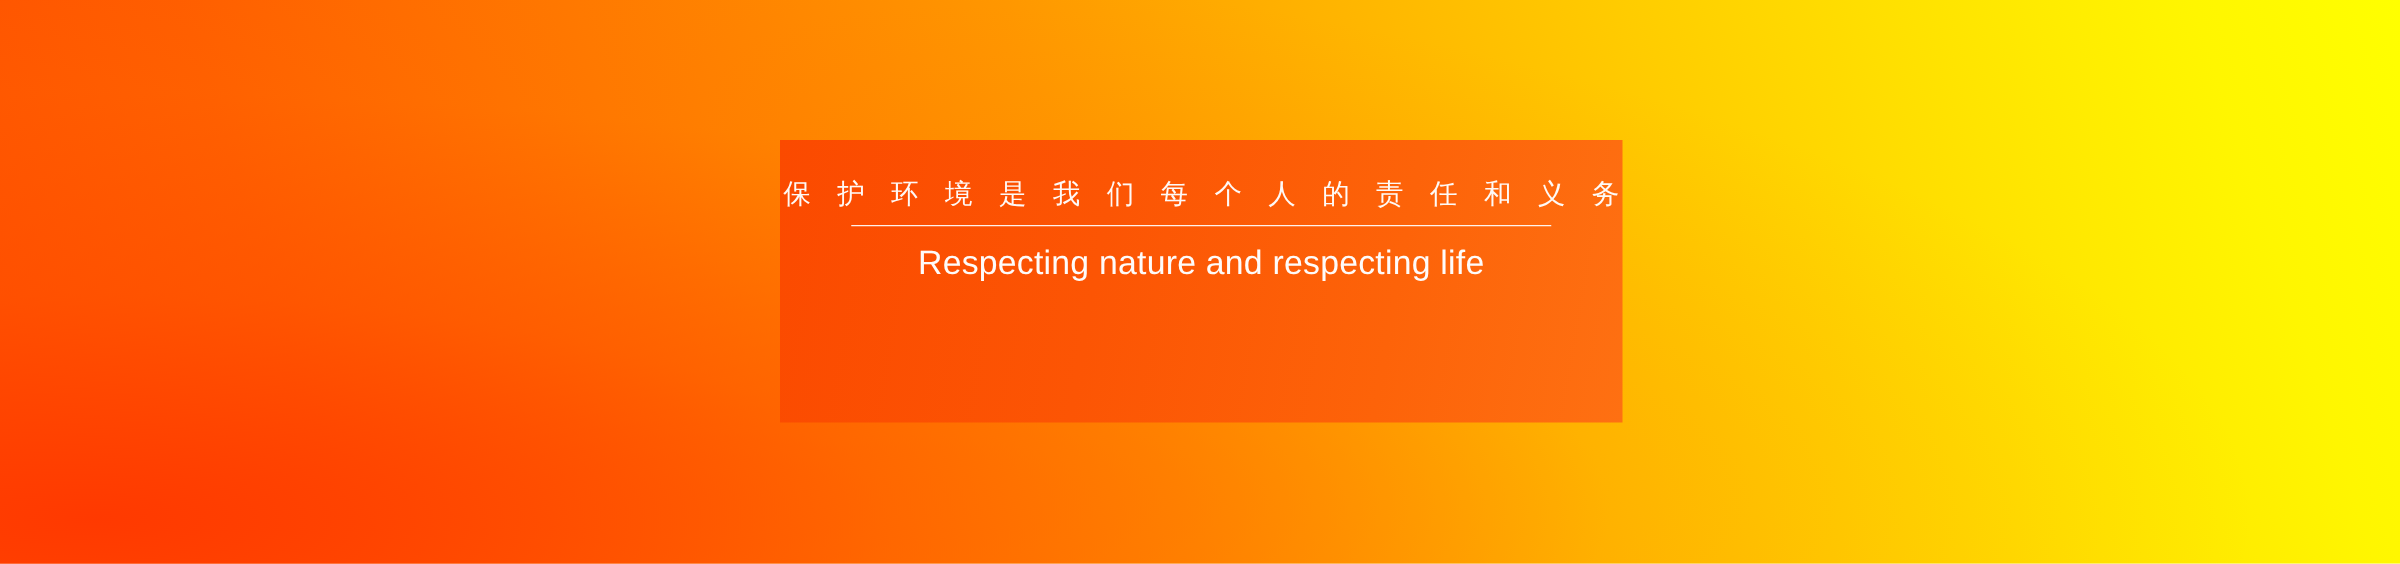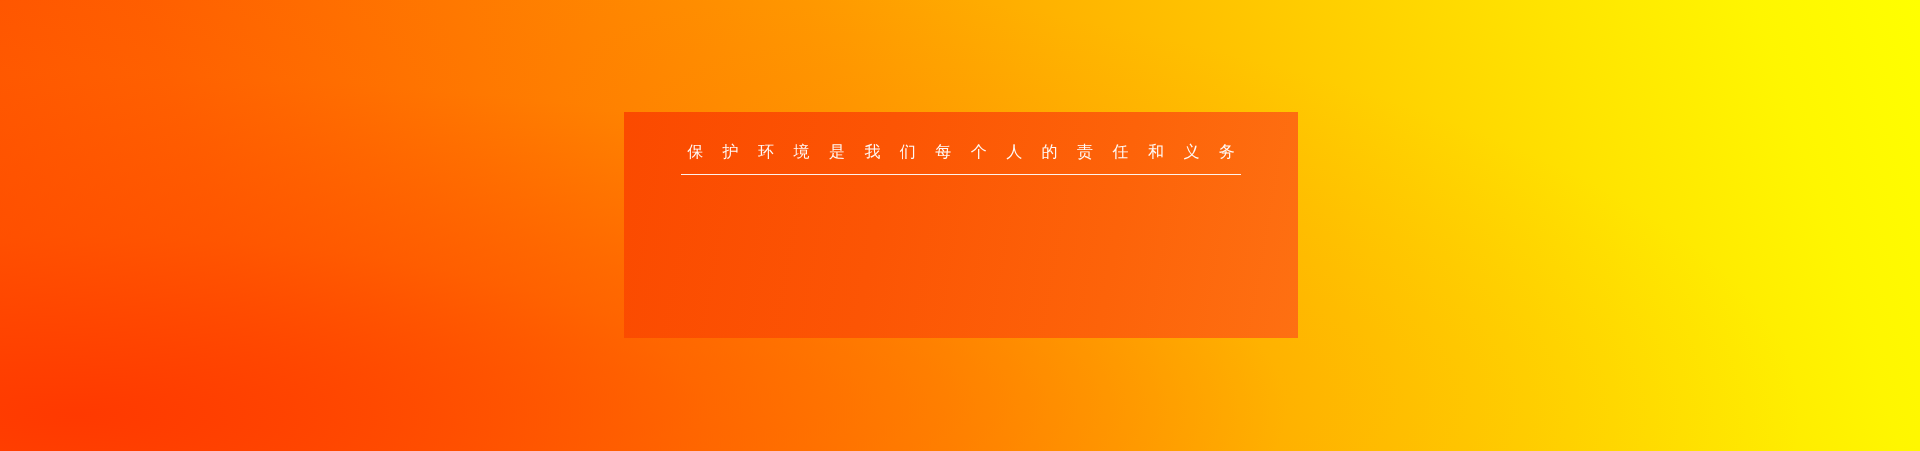--- a/index.html
+++ b/index.html
@@ -47,21 +47,21 @@
     padding: 26px 56px 22px 56px;
     display: flex;
     flex-direction: column;
     align-items: center;
     justify-content: flex-start;
     background: linear-gradient(100deg, #fb4a00 0%, #fc5504 38%, #fd6309 72%, #fe7012 100%);
   }
 
   .eyebrow {
     color: #ffffff;
-    font-size: 16px;
+    font-size: 22px;
     line-height: 1;
     letter-spacing: 7.5px;
     text-indent: 7.5px;
     font-weight: 400;
     white-space: nowrap;
     margin: 6px 0 0 0;
     opacity: 0.97;
   }
 
   .headline {
@@ -100,16 +100,17 @@
 
 <div class="banner">
 
   <div class="card">
 
     <div class="eyebrow">保 护 环 境 是 我 们 每 个 人 的 责 任 和 义 务</div>
 
 
     <div class="rule"></div>
 
+    <div class="subline">Respecting nature and respecting life</div>
 
   </div>
 
 </div>
 
 </body></html>

